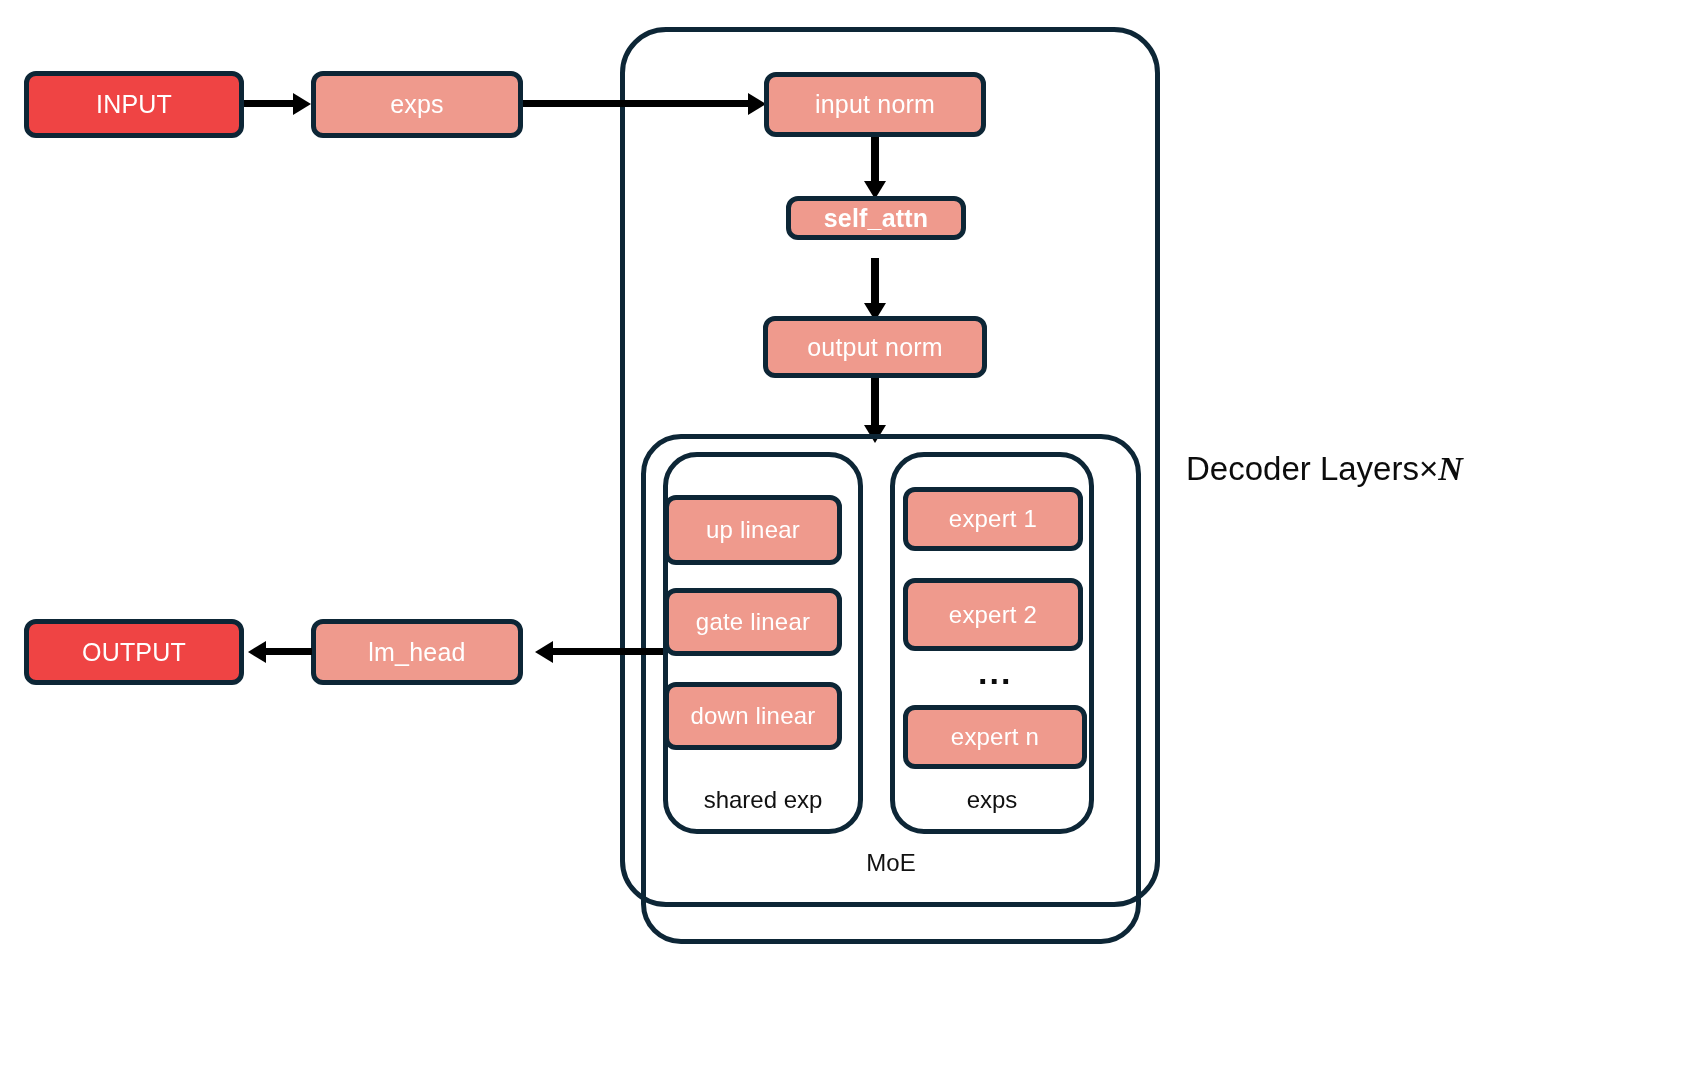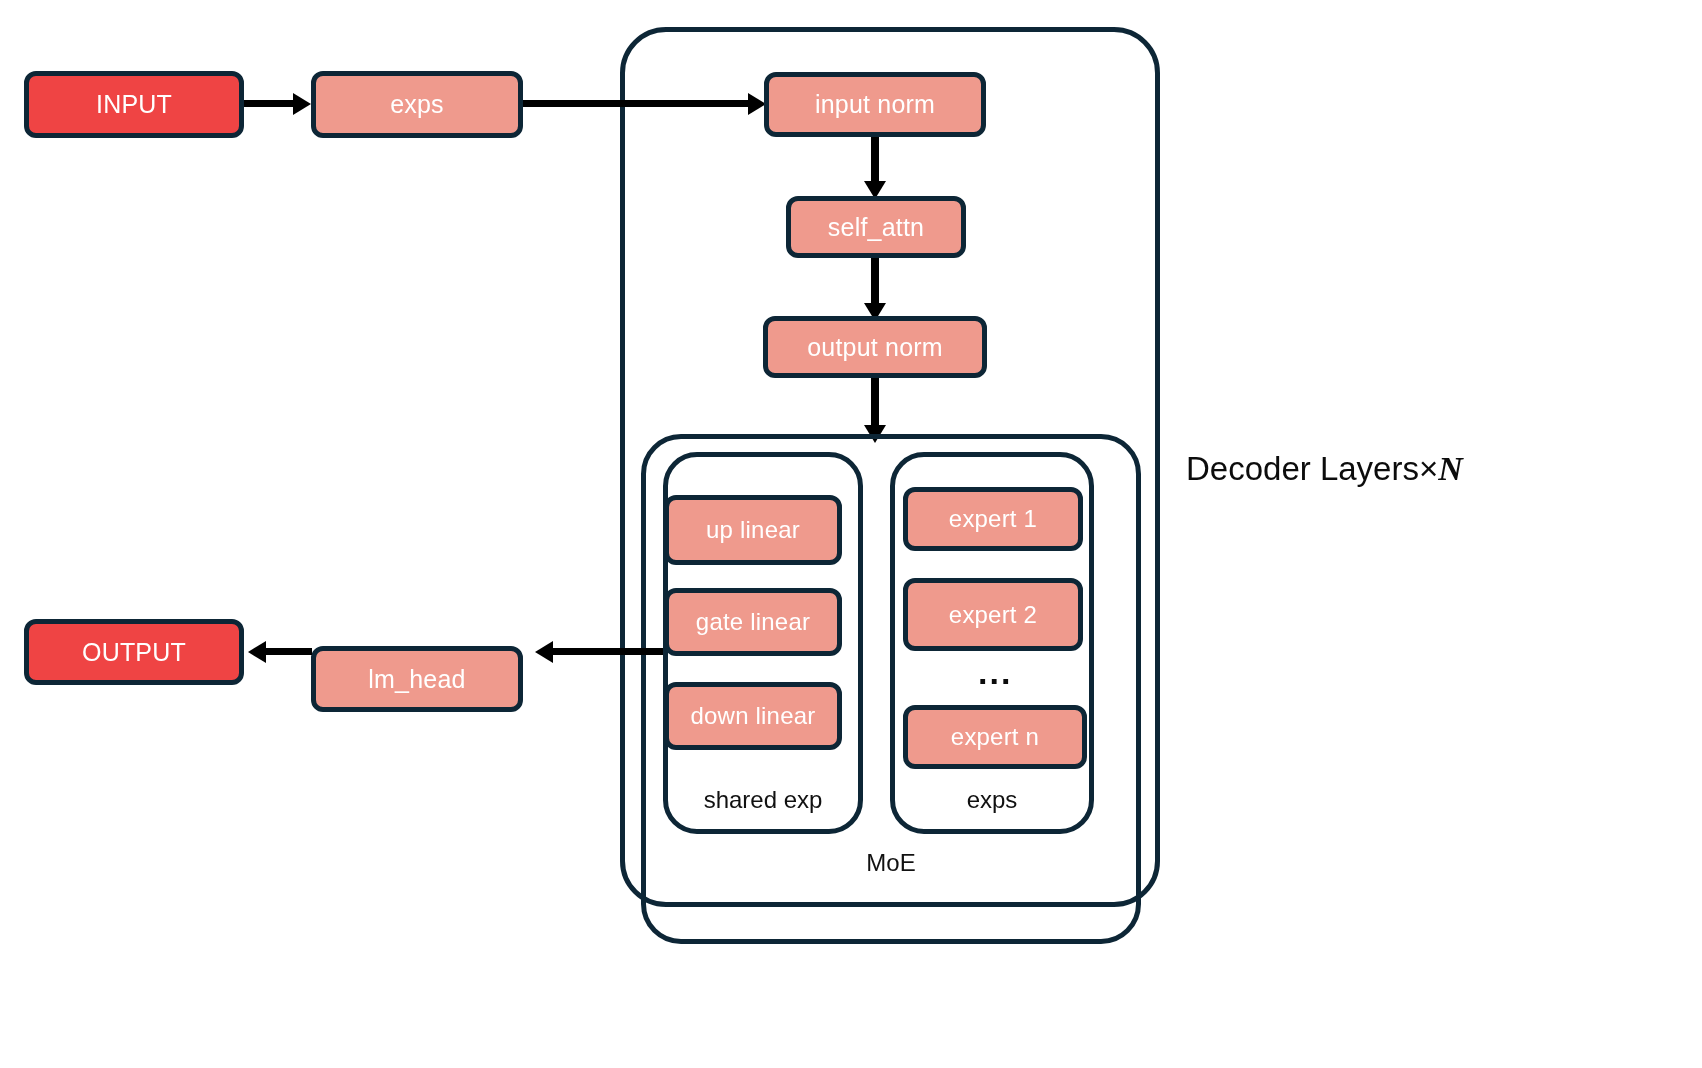--- a/index.html
+++ b/index.html
@@ -124,21 +124,21 @@
   <div class="node salmon" style="left:311px; top:71px; width:212px; height:67px;">exps</div>
 
   <div class="hline" style="left:523px; top:100px; width:232px; height:7px;"></div>
   <div class="arrowhead right" style="left:748px; top:93px;"></div>
 
   <div class="node salmon" style="left:764px; top:72px; width:222px; height:65px;">input norm</div>
 
   <div class="vline" style="left:871px; top:137px; width:8px; height:50px;"></div>
   <div class="arrowhead down" style="left:864px; top:181px;"></div>
 
-  <div class="node salmon" style="left:786px; top:196px; width:180px; height:62px;">self_attn</div>
+  <div class="node salmon" style="left:786px; top:196px; width:180px; height:44px;font-weight:bold;">self_attn</div>
 
   <div class="vline" style="left:871px; top:258px; width:8px; height:52px;"></div>
   <div class="arrowhead down" style="left:864px; top:303px;"></div>
 
   <div class="node salmon" style="left:763px; top:316px; width:224px; height:62px;">output norm</div>
 
   <div class="vline" style="left:871px; top:378px; width:8px; height:56px;"></div>
   <div class="arrowhead down" style="left:864px; top:425px;"></div>
 
   <div class="group moe" style="left:641px; top:434px; width:500px; height:510px;"></div>
@@ -155,21 +155,21 @@
   <div class="group-label" style="left:890px; top:788px; width:204px;">exps</div>
 
   <div class="node salmon" style="left:903px; top:487px; width:180px; height:64px; font-size:24px;">expert 1</div>
   <div class="node salmon" style="left:903px; top:578px; width:180px; height:73px; font-size:24px;">expert 2</div>
   <div class="ellipsis" style="left:978px; top:655px;">...</div>
   <div class="node salmon" style="left:903px; top:705px; width:184px; height:64px; font-size:24px;">expert n</div>
 
   <div class="hline" style="left:553px; top:648px; width:110px; height:7px;"></div>
   <div class="arrowhead left" style="left:535px; top:641px;"></div>
 
-  <div class="node salmon" style="left:311px; top:646px; width:212px; height:66px;">lm_head</div>
+  <div class="node salmon" style="left:311px; top:619px; width:212px; height:66px;">lm_head</div>
 
   <div class="hline" style="left:266px; top:648px; width:46px; height:7px;"></div>
   <div class="arrowhead left" style="left:248px; top:641px;"></div>
 
   <div class="node blue" style="left:24px; top:619px; width:220px; height:66px;">OUTPUT</div>
 
   <div class="free-text" id="decoder-caption" style="left:1186px; top:452px;">
     <span>Decoder Layers×</span><span class="n-symbol">N</span>
   </div>
 

